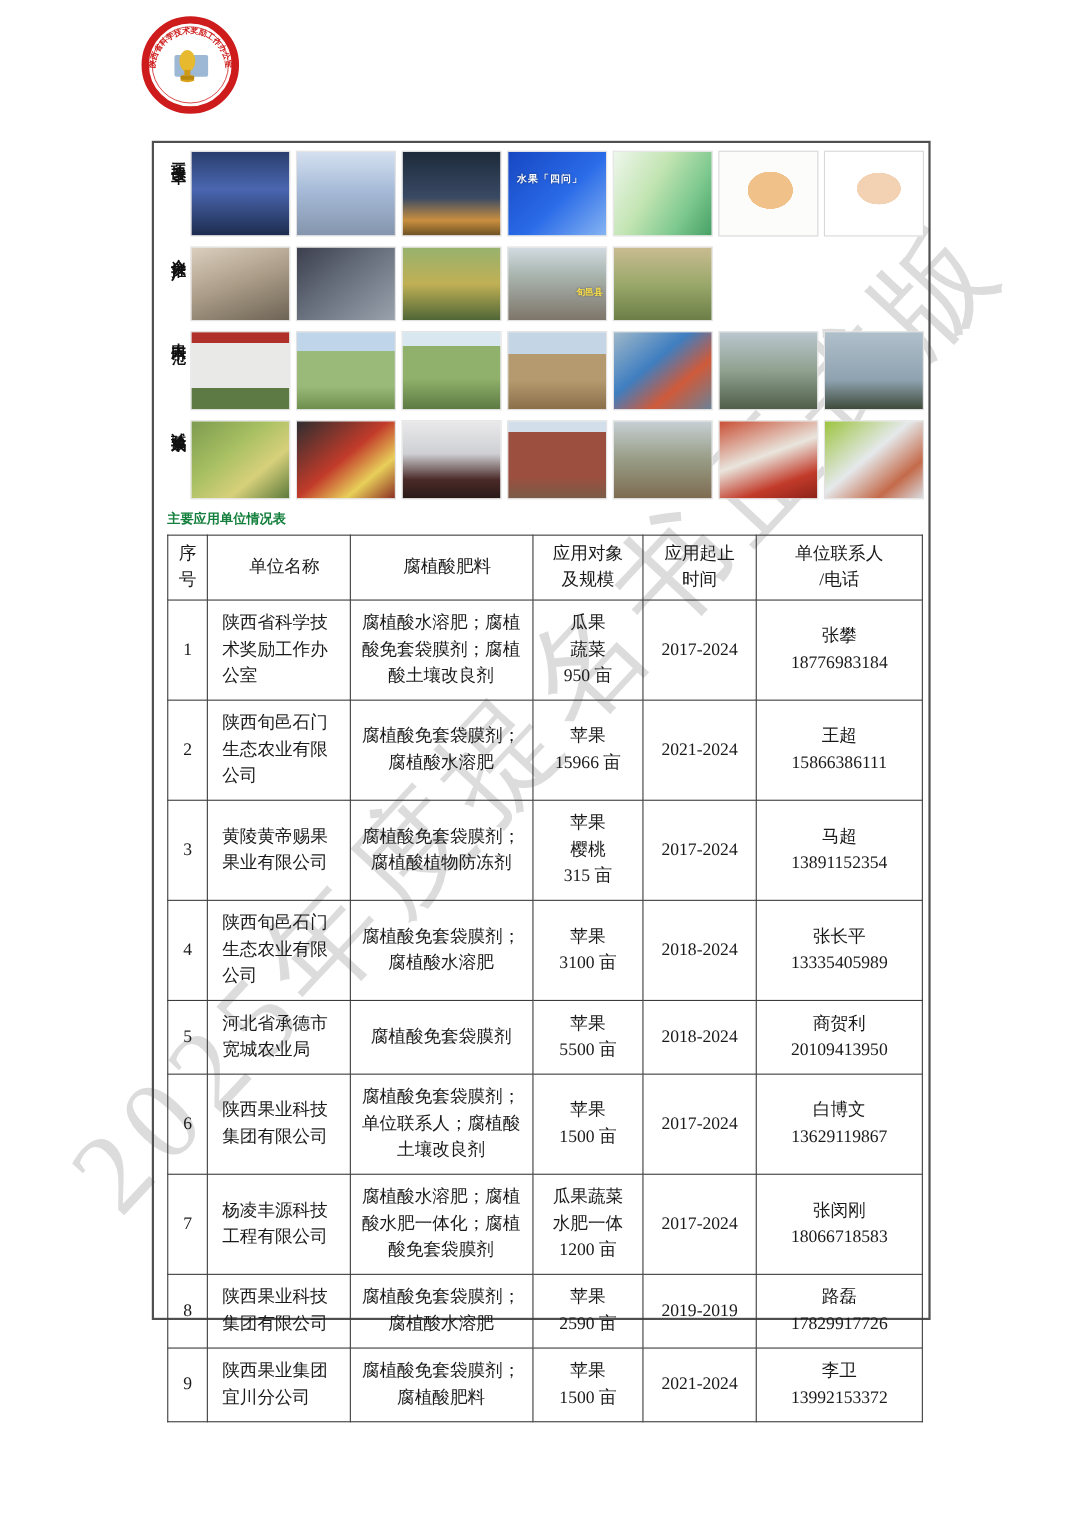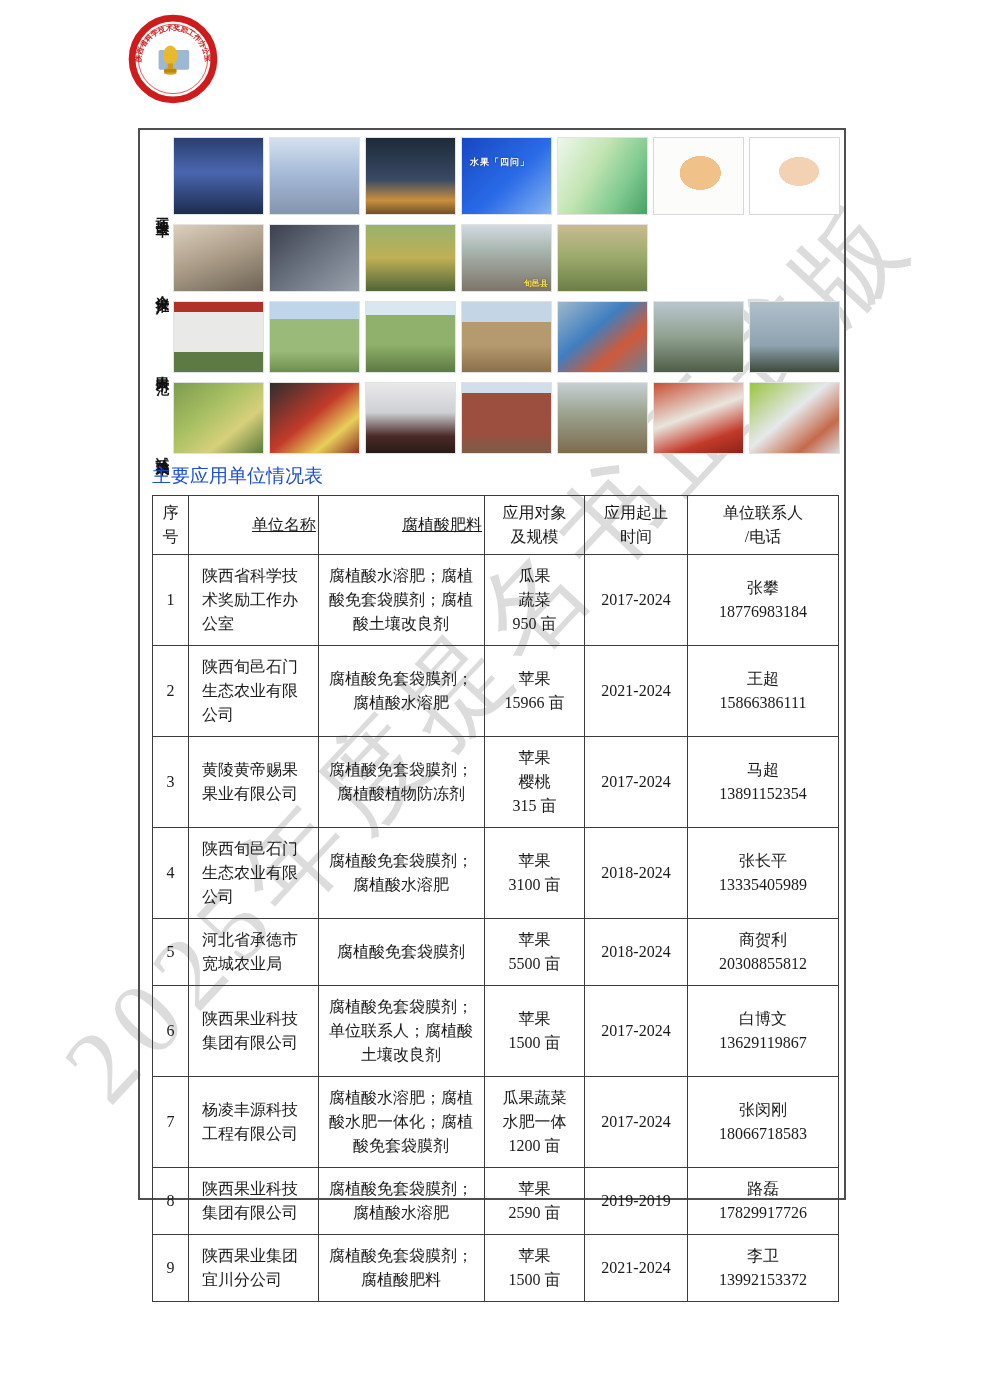--- a/index.html
+++ b/index.html
@@ -9,31 +9,31 @@
   .watermark{position:absolute;left:85px;top:1015px;z-index:0;white-space:nowrap;
     font-size:104px;letter-spacing:12px;color:rgba(172,172,172,0.42);
     transform:rotate(-47deg);transform-origin:0 50%;pointer-events:none;font-family:"Liberation Serif",serif;}
   
   .seal{position:absolute;left:128px;top:14px;width:90px;height:90px;z-index:2;}
   
   .doc-box{position:absolute;left:138px;top:128px;width:708px;height:1072px;
     border:2px solid #4f4f4f;z-index:1;box-sizing:border-box;background:transparent;}
   
   .gallery{padding:7px 0 0 3px;}
-  .g-row{display:flex;align-items:flex-end;margin-bottom:9px;}
+  .g-row{display:flex;align-items:flex-start;margin-bottom:9px;}
   .g-label{width:24px;min-width:24px;writing-mode:vertical-rl;text-orientation:upright;
     font-weight:bold;font-size:13.5px;letter-spacing:2px;text-align:center;margin:0 2px 0 4px;
     font-family:"Liberation Sans",sans-serif;color:#111;}
   .g-strip{display:flex;gap:5px;}
   .photo{position:relative;width:91px;border:1px solid #e2e2e2;box-sizing:border-box;overflow:hidden;}
   .g-row:nth-child(1) .photo{height:78px;}
   .g-row:nth-child(2) .photo{height:68px;}
   .g-row:nth-child(3) .photo{height:72px;}
   .g-row:nth-child(4) .photo{height:72px;}
-  .cap{position:absolute;right:3px;bottom:2px;font-size:8px;font-weight:bold;color:#ffe34d;
+  .cap{position:absolute;right:3px;bottom:20px;font-size:8px;font-weight:bold;color:#ffe34d;
     text-shadow:0 0 2px rgba(0,0,0,.55);font-family:"Liberation Sans",sans-serif;}
   .slide-blue .cap{right:auto;left:8px;top:18px;bottom:auto;color:#fff;font-size:9px;letter-spacing:1px;}
   
   .stage-dark{background:linear-gradient(180deg,#2a3f6e 0%,#4a66b0 45%,#1d2c4e 100%);}
   .screen-room{background:linear-gradient(180deg,#d5e0ef 0%,#a7bcd9 45%,#8494ac 100%);}
   .dark-bridge{background:linear-gradient(180deg,#1d2a3a 0%,#3a4a64 55%,#c98f3f 82%,#6e5224 100%);}
   .slide-blue{background:linear-gradient(135deg,#1747c2 0%,#2a6be8 55%,#86b4f2 100%);}
   .slide-wave{background:linear-gradient(120deg,#eef7ec 0%,#c2e4b2 40%,#7ec98f 72%,#47a065 100%);}
   .slide-map{background:radial-gradient(ellipse 34px 28px at 52% 46%,#f0c188 0 60%,rgba(0,0,0,0) 61%),#fcfcfa;border:1px solid #d8d8d8;}
   .slide-china{background:radial-gradient(ellipse 36px 26px at 55% 44%,#f2d2b2 0 55%,rgba(0,0,0,0) 56%),#ffffff;border:1px solid #d8d8d8;}
@@ -52,27 +52,27 @@
   .smoke-field{background:linear-gradient(180deg,#bac6ce 0%,#90a190 50%,#4e5e48 100%);}
   .drone-sky{background:linear-gradient(180deg,#b0c0cb 0%,#8fa2b0 62%,#3d4a3a 100%);}
   .pears{background:linear-gradient(140deg,#7d9c4f 0%,#a9c063 40%,#d7d07b 68%,#5c7a3a 100%);}
   .apple-closeup{background:linear-gradient(140deg,#2e2e30 0%,#c23b2a 48%,#e8cf5a 74%,#8c2f22 100%);}
   .bottle-dark{background:linear-gradient(180deg,#e9e9eb 0%,#cfd0d4 42%,#4a2a28 76%,#2a1a18 100%);}
   .apple-rows{background:linear-gradient(180deg,#d2dee9 0 14%,#9c4f3f 14% 72%,#7a5c48 100%);}
   .orchard-harvest{background:linear-gradient(180deg,#c7cfd4 0%,#9aa08a 46%,#7d6b50 100%);}
   .apple-display{background:linear-gradient(160deg,#c94f35 0%,#e9e5dd 45%,#c23b2a 76%,#8c2218 100%);}
   .tasting-table{background:linear-gradient(140deg,#9cc43f 0%,#e5e9eb 45%,#c46a4a 76%,#d8dce0 100%);}
   
-  .sec-title{margin:7px 0 6px 12px;font-size:19px;font-weight:normal;color:#1d4ed8;}
+  .sec-title{margin:7px 0 6px 12px;font-size:12px;font-weight:bold;color:#15803d;}
   table.units{border-collapse:collapse;table-layout:fixed;width:686px;margin-left:12px;
     font-size:16px;background:transparent;}
   table.units th,table.units td{border:1px solid #3c3c3c;vertical-align:middle;
     white-space:pre-line;line-height:1.5;padding:9px 4px;background:transparent;}
   table.units th{font-weight:normal;text-align:center;padding:5px 2px;}
-  table.units th.l{text-align:right;padding-left:12px;text-decoration:underline;}
+  table.units th.l{text-align:center;padding-left:12px;}
   table.units td.c{text-align:center;}
   table.units td.l{text-align:left;padding-left:13px;padding-right:15px;}
   table.units td.tech{padding-left:9px;padding-right:10px;text-align:center;}
 </style>
 </head>
 <body>
 
 <div class="page">
 
   <div class="watermark">2025年度提名书正式版</div>
@@ -217,21 +217,21 @@
 13335405989</td>
           </tr>
           <tr>
             <td class="c">5</td>
             <td class="l">河北省承德市宽城农业局</td>
             <td class="l tech">腐植酸免套袋膜剂</td>
             <td class="c">苹果
 5500 亩</td>
             <td class="c">2018-2024</td>
             <td class="c">商贺利
-20308855812</td>
+20109413950</td>
           </tr>
           <tr>
             <td class="c">6</td>
             <td class="l">陕西果业科技集团有限公司</td>
             <td class="l tech">腐植酸免套袋膜剂；单位联系人；腐植酸土壤改良剂</td>
             <td class="c">苹果
 1500 亩</td>
             <td class="c">2017-2024</td>
             <td class="c">白博文
 13629119867</td>

